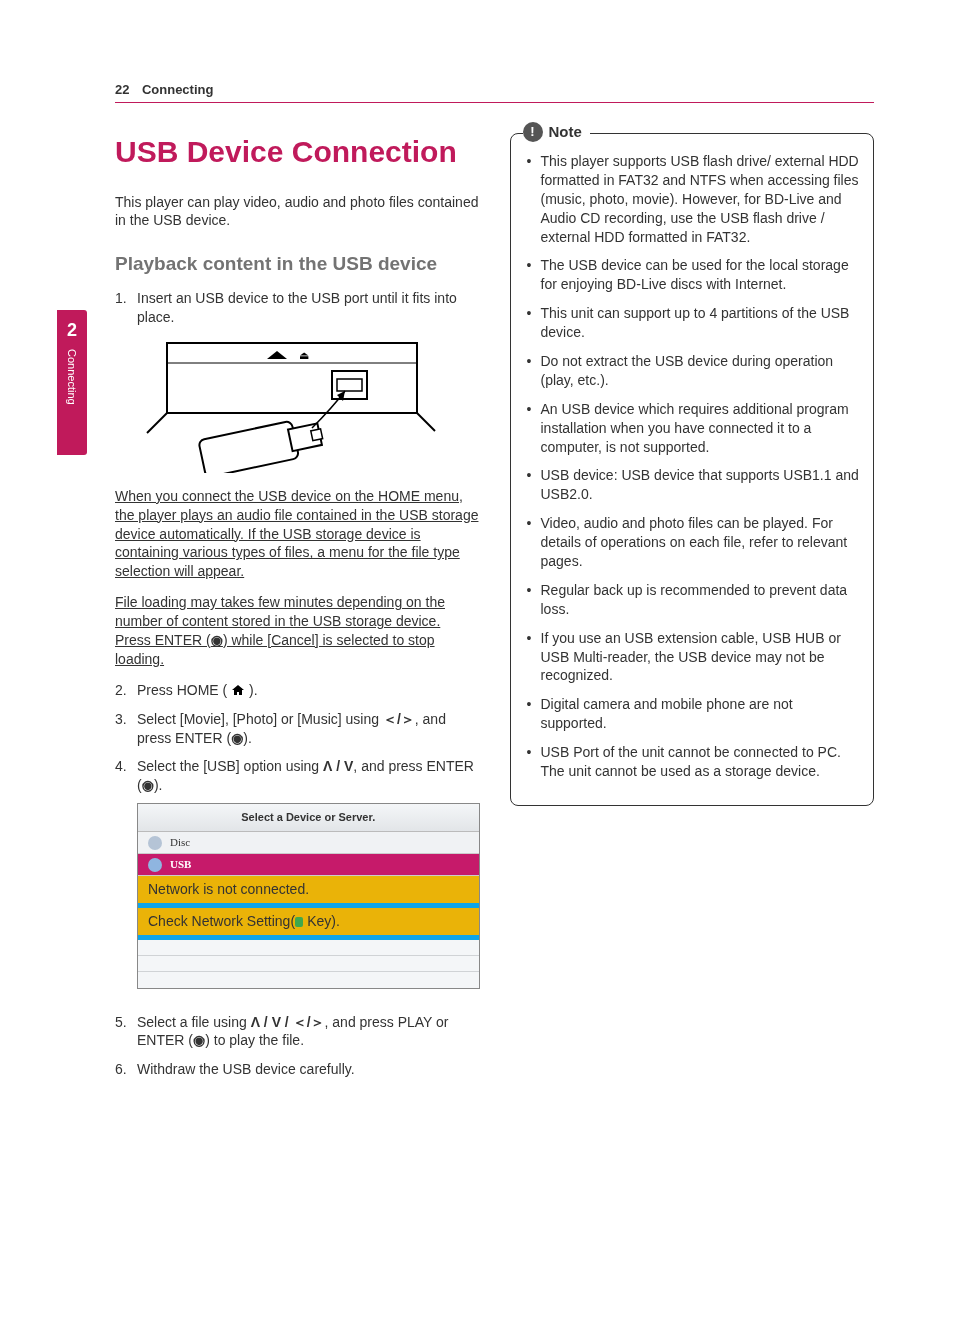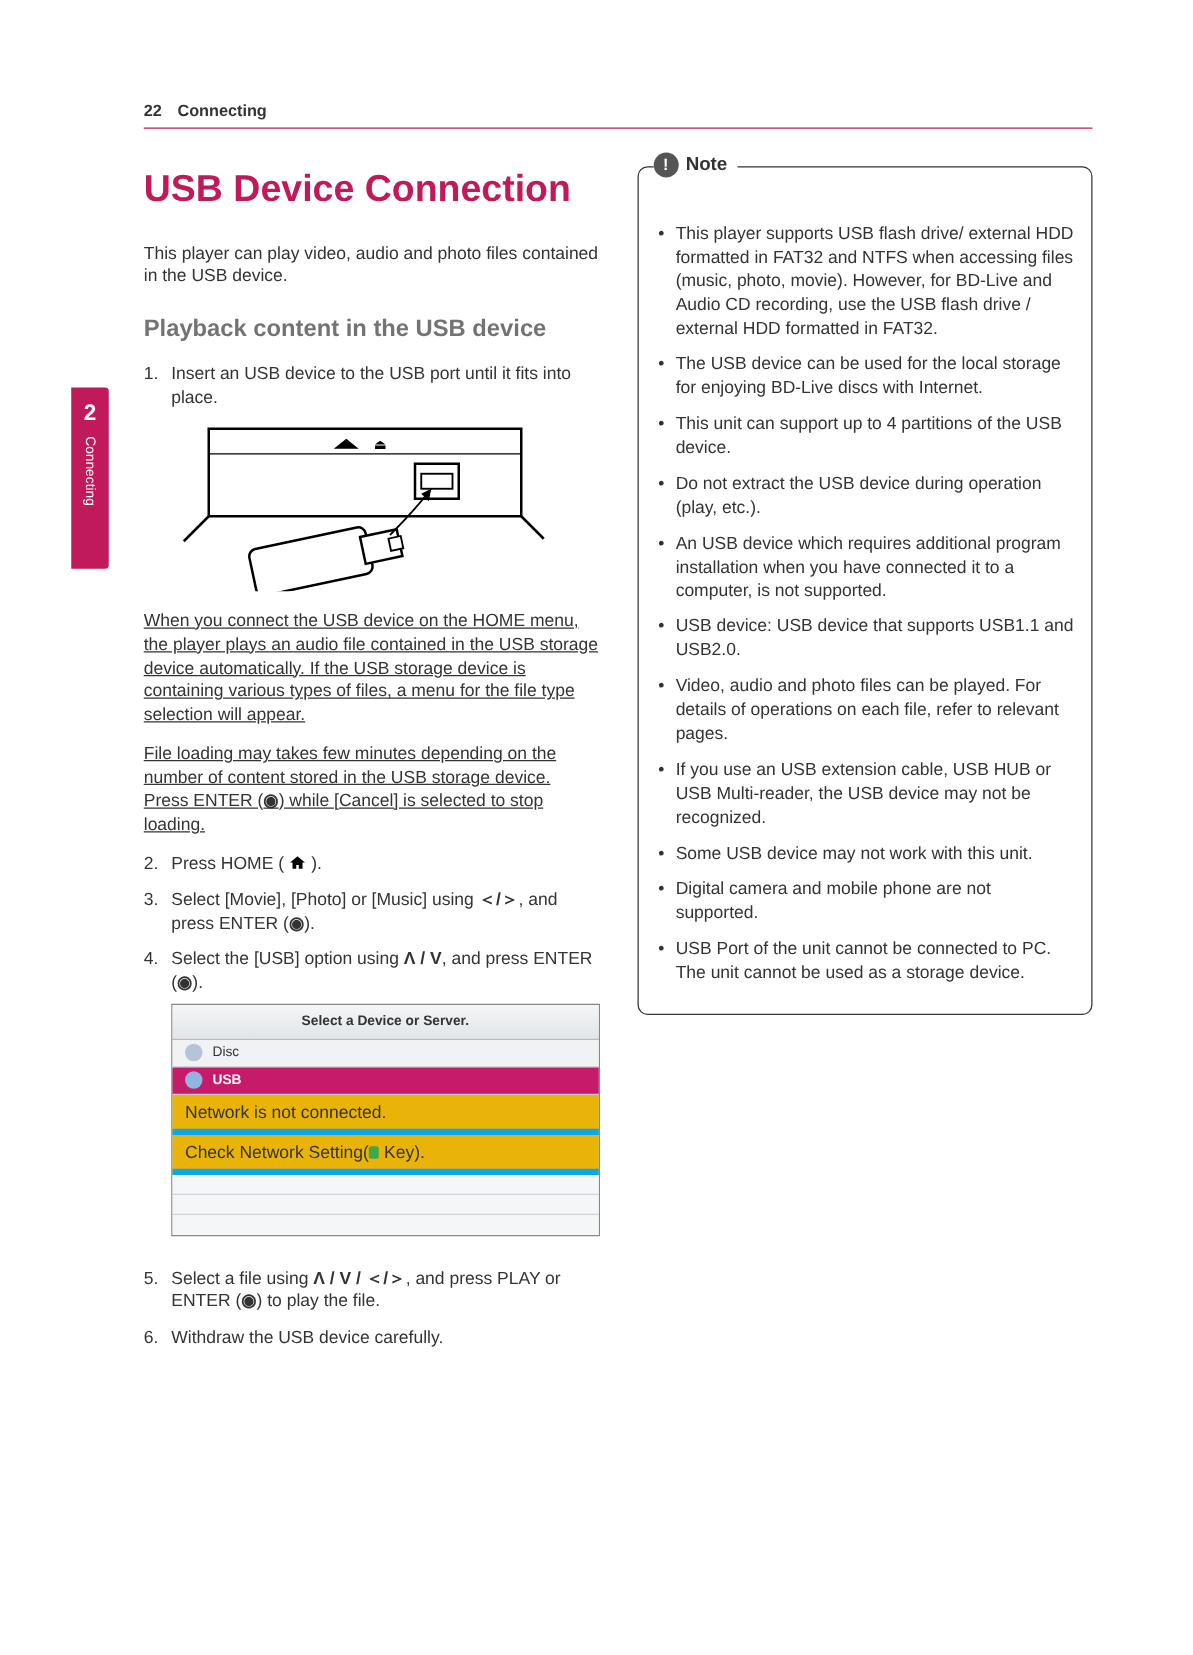--- a/index.html
+++ b/index.html
@@ -109,26 +109,27 @@
     text-align: center;
     font-size: 11px;
     font-weight: bold;
     padding: 6px 0;
     color: #333;
     background: linear-gradient(#f4f6f8,#e2e5e8);
     border-bottom: 1px solid #bbb;
   }
   .fig2 .row {
     display: flex;
-    align-items: flex-start;
+    align-items: flex-end;
     gap: 8px;
     font-size: 11px;
     padding: 3px 10px;
     border-bottom: 1px solid #ccc;
     background: #f0f2f4;
+    font-family: Liberation Serif, serif;
   }
   .fig2 .row.sel {
     background: #c61a6a;
     color: #fff;
     font-weight: bold;
   }
   .fig2 .row .ic {
     width: 14px; height: 14px;
     display:inline-block;
     background:#b5c4d6;
@@ -186,21 +187,20 @@
     line-height: 20px;
     font-size: 13px;
   }
   .note-label .txt {
     font-weight: bold;
     font-size: 15px;
   }
   ul.notes {
     list-style: none;
     padding-left: 0;
-    margin-top: 25px;
   }
   ul.notes > li {
     position: relative;
     padding-left: 16px;
     margin-bottom: 10px;
     font-size: 14px;
     line-height: 1.35;
   }
   ul.notes > li::before {
     content: "•";
@@ -310,21 +310,21 @@
           <span class="txt">Note</span>
         </div>
         <ul class="notes">
           <li>This player supports USB flash drive/ external HDD formatted in FAT32 and NTFS when accessing files (music, photo, movie). However, for BD-Live and Audio CD recording, use the USB flash drive / external HDD formatted in FAT32.</li>
           <li>The USB device can be used for the local storage for enjoying BD-Live discs with Internet.</li>
           <li>This unit can support up to 4 partitions of the USB device.</li>
           <li>Do not extract the USB device during operation (play, etc.).</li>
           <li>An USB device which requires additional program installation when you have connected it to a computer, is not supported.</li>
           <li>USB device: USB device that supports USB1.1 and USB2.0.</li>
           <li>Video, audio and photo files can be played. For details of operations on each file, refer to relevant pages.</li>
+          <li>Regular back up is recommended to prevent data loss.</li>
           <li>If you use an USB extension cable, USB HUB or USB Multi-reader, the USB device may not be recognized.</li>
-          <li>Some USB device may not work with this unit.</li>
           <li>Digital camera and mobile phone are not supported.</li>
           <li>USB Port of the unit cannot be connected to PC. The unit cannot be used as a storage device.</li>
         </ul>
       </div>
     </div>
   </div>
 </div>
 
 </body></html>

